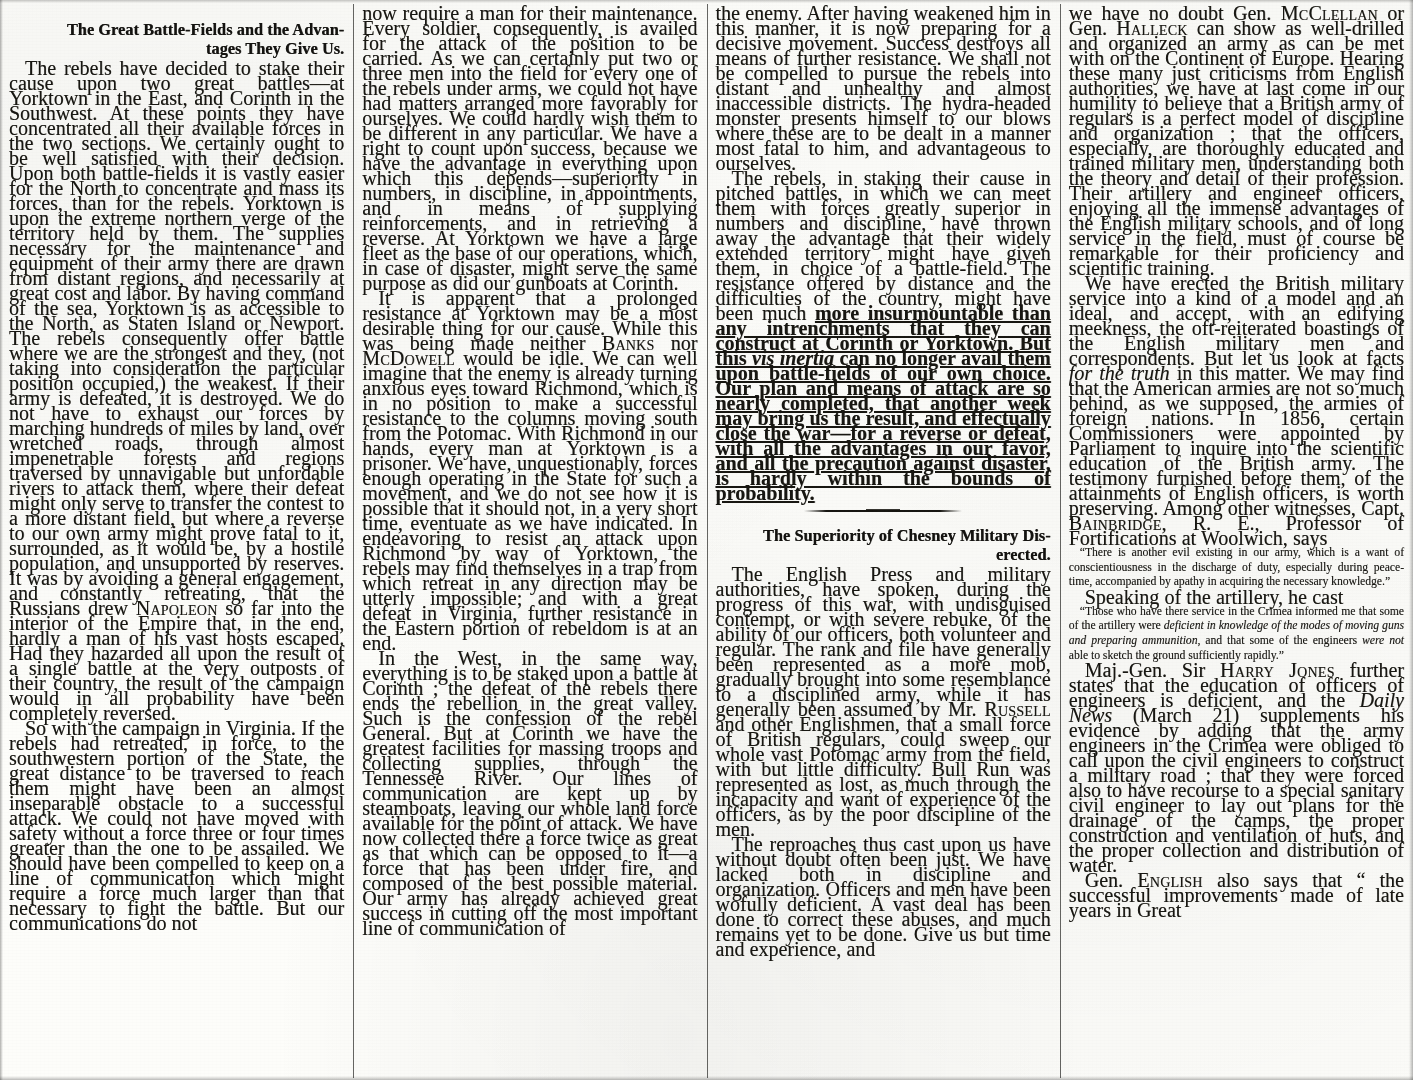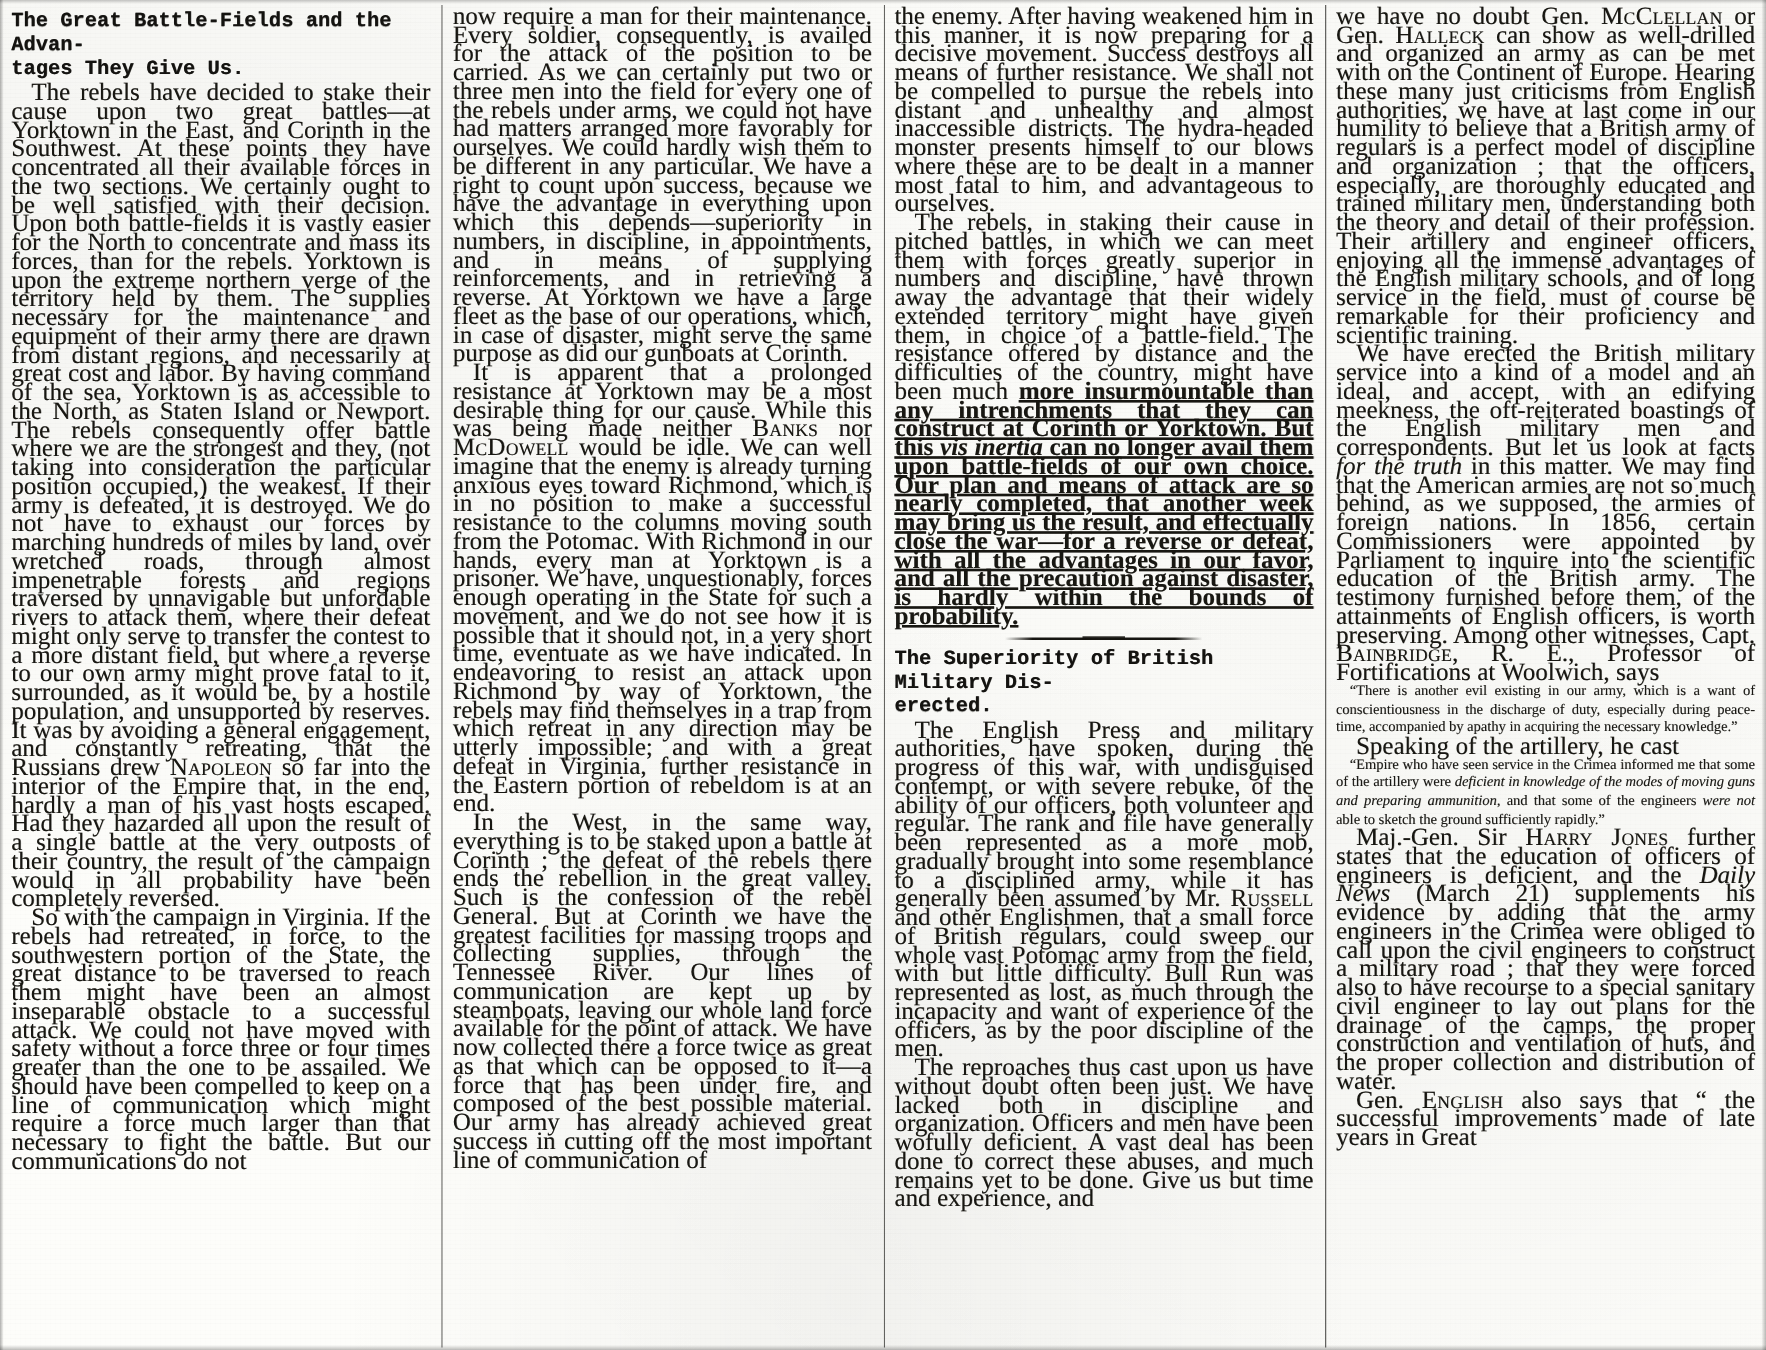--- a/index.html
+++ b/index.html
@@ -48,28 +48,28 @@
     left: 0px;
     top: 4px;
     bottom: 2px;
     width: 1px;
     background: #2b2b28;
     opacity: 0.72;
   }
 
   
   .hl {
-    font-family: Liberation Mono, monospace;
+    font-family: Liberation Serif, serif;
     font-weight: bold;
     font-size: 16.2px;
     line-height: 19px;
-    text-align: left;
+    text-align: right;
     letter-spacing: 0.1px;
     color: #141310;
-    margin: 2px 0 2px 0;
+    margin: 15px 0 2px 0;
     text-shadow: 0.4px 0 0 rgba(20,19,16,0.55), 0 0.4px 0 rgba(20,19,16,0.35);
   }
 
   .rule {
     width: 47%;
     margin: 9px auto 6px auto;
     height: 2px;
     background: linear-gradient(to right,
        rgba(0,0,0,0) 0%,
        #171612 14%,
@@ -174,40 +174,40 @@
 
     <div class="column">
 
       <p class="body"><span>the enemy. After having weakened him in this manner, it is now preparing for a decisive movement. Success destroys all means of further resistance. We shall not be compelled to pursue the rebels into distant and unhealthy and almost inaccessible districts. The hydra-headed monster presents himself to our blows where these are to be dealt in a manner most fatal to him, and advantageous to ourselves.</span></p>
 
       <p class="body indent"><span>The rebels, in staking their cause in pitched battles, in which we can meet them with forces greatly superior in numbers and discipline, have thrown away the advantage that their widely extended territory might have given them, in choice of a battle-field. The resistance offered by distance and the difficulties of the country, might have been much </span><span class="callout">more insurmountable than any intrenchments that they can construct at Corinth or Yorktown. But this </span><span class="callout ital">vis inertia</span><span class="callout"> can no longer avail them upon battle-fields of our own choice. Our plan and means of attack are so nearly completed, that another week may bring us the result, and effectually close the war—for a reverse or defeat, with all the advantages in our favor, and all the precaution against disaster, is hardly within the bounds of probability.</span></p>
 
       <div class="rule"></div>
 
       <div class="hl">
-        <span>The Superiority of British Military Dis-</span><br>
+        <span>The Superiority of Chesney Military Dis-</span><br>
         <span>erected.</span>
       </div>
 
       <p class="body indent"><span>The English Press and military authorities, have spoken, during the progress of this war, with undisguised contempt, or with severe rebuke, of the ability of our officers, both volunteer and regular. The rank and file have generally been represented as a more mob, gradually brought into some resemblance to a disciplined army, while it has generally been assumed by Mr. </span><span class="sc">Russell</span><span> and other Englishmen, that a small force of British regulars, could sweep our whole vast Potomac army from the field, with but little difficulty. Bull Run was represented as lost, as much through the incapacity and want of experience of the officers, as by the poor discipline of the men.</span></p>
 
       <p class="body indent"><span>The reproaches thus cast upon us have without doubt often been just. We have lacked both in discipline and organization. Officers and men have been wofully deficient. A vast deal has been done to correct these abuses, and much remains yet to be done. Give us but time and experience, and</span></p>
     </div>
 
     <div class="column">
 
       <p class="body"><span>we have no doubt Gen. </span><span class="sc">McClellan</span><span> or Gen. </span><span class="sc">Halleck</span><span> can show as well-drilled and organized an army as can be met with on the Continent of Europe. Hearing these many just criticisms from English authorities, we have at last come in our humility to believe that a British army of regulars is a perfect model of discipline and organization ; that the officers, especially, are thoroughly educated and trained military men, understanding both the theory and detail of their profession. Their artillery and engineer officers, enjoying all the immense advantages of the English military schools, and of long service in the field, must of course be remarkable for their proficiency and scientific training.</span></p>
 
       <p class="body indent"><span>We have erected the British military service into a kind of a model and an ideal, and accept, with an edifying meekness, the oft-reiterated boastings of the English military men and correspondents. But let us look at facts </span><span class="ital">for the truth</span><span> in this matter. We may find that the American armies are not so much behind, as we supposed, the armies of foreign nations. In 1856, certain Commissioners were appointed by Parliament to inquire into the scientific education of the British army. The testimony furnished before them, of the attainments of English officers, is worth preserving. Among other witnesses, Capt. </span><span class="sc">Bainbridge</span><span>, R. E., Professor of Fortifications at Woolwich, says</span></p>
 
       <p class="extract"><span>“There is another evil existing in our army, which is a want of conscientiousness in the discharge of duty, especially during peace-time, accompanied by apathy in acquiring the necessary knowledge.”</span></p>
 
       <p class="body indent"><span>Speaking of the artillery, he cast</span></p>
 
-      <p class="extract"><span>“Empire who have seen service in the Crimea informed me that some of the artillery were </span><span class="ital">deficient in knowledge of the modes of moving guns and preparing ammunition</span><span>, and that some of the engineers </span><span class="ital">were not</span><span> able to sketch the ground sufficiently rapidly.”</span></p>
+      <p class="extract"><span>“Those who have there service in the Crimea informed me that some of the artillery were </span><span class="ital">deficient in knowledge of the modes of moving guns and preparing ammunition</span><span>, and that some of the engineers </span><span class="ital">were not</span><span> able to sketch the ground sufficiently rapidly.”</span></p>
 
       <p class="body indent"><span>Maj.-Gen. Sir </span><span class="sc">Harry Jones</span><span> further states that the education of officers of engineers is deficient, and the </span><span class="ital">Daily News</span><span> (March 21) supplements his evidence by adding that the army engineers in the Crimea were obliged to call upon the civil engineers to construct a military road ; that they were forced also to have recourse to a special sanitary civil engineer to lay out plans for the drainage of the camps, the proper construction and ventilation of huts, and the proper collection and distribution of water.</span></p>
 
       <p class="body indent"><span>Gen. </span><span class="sc">English</span><span> also says that “ the successful improvements made of late years in Great</span></p>
     </div>
 
   </div>
 
   <div id="grain"></div>
   <div id="edge-left"></div>

